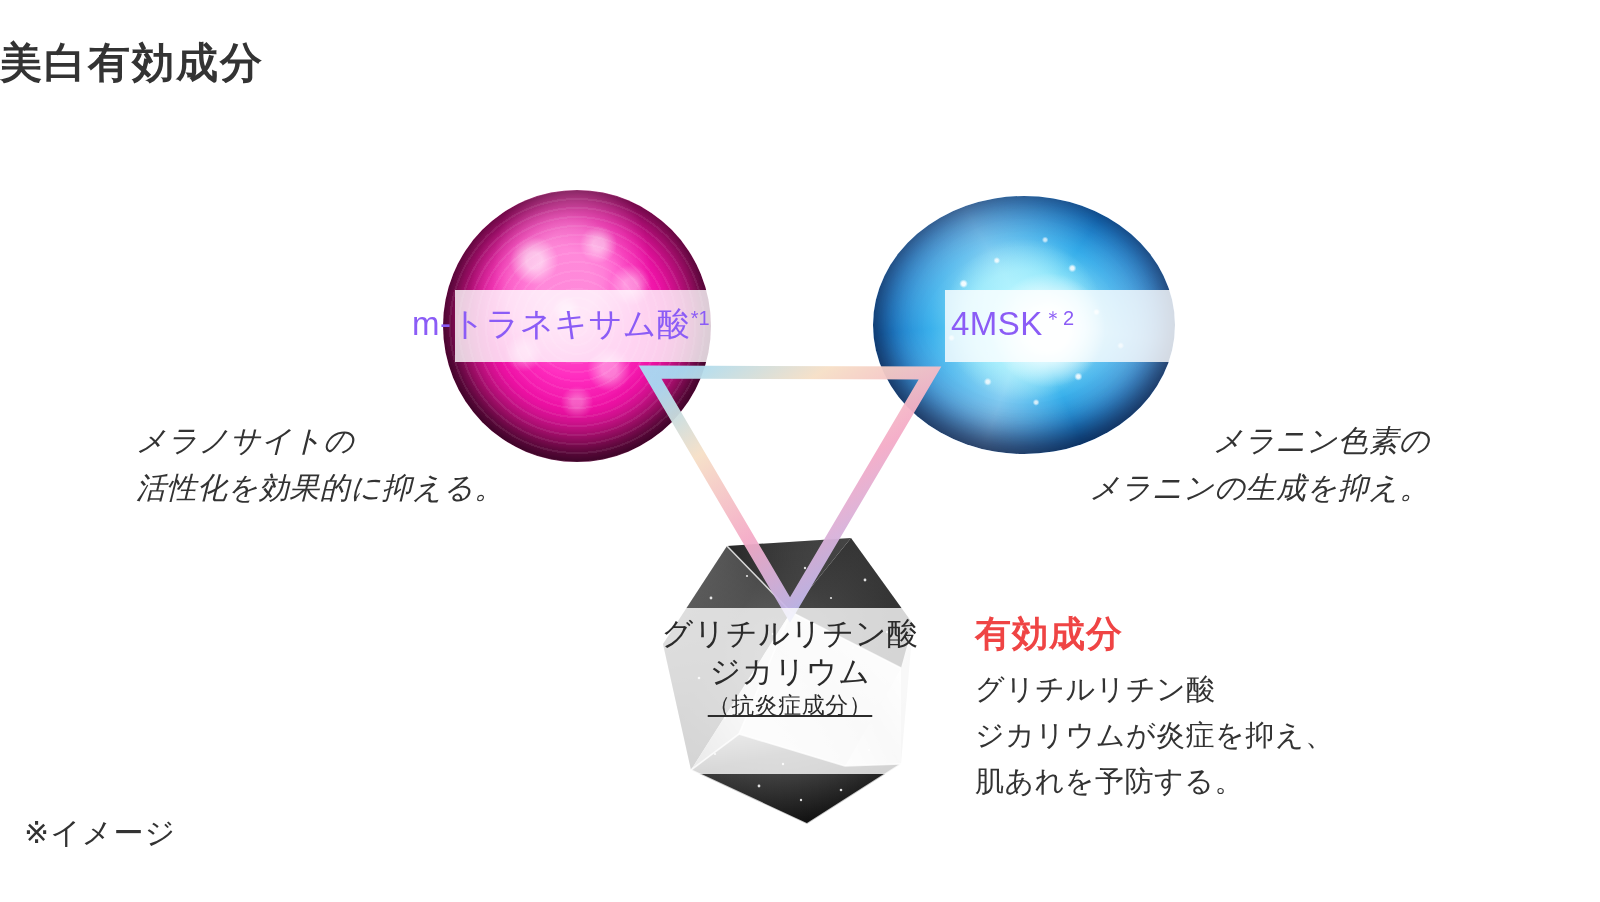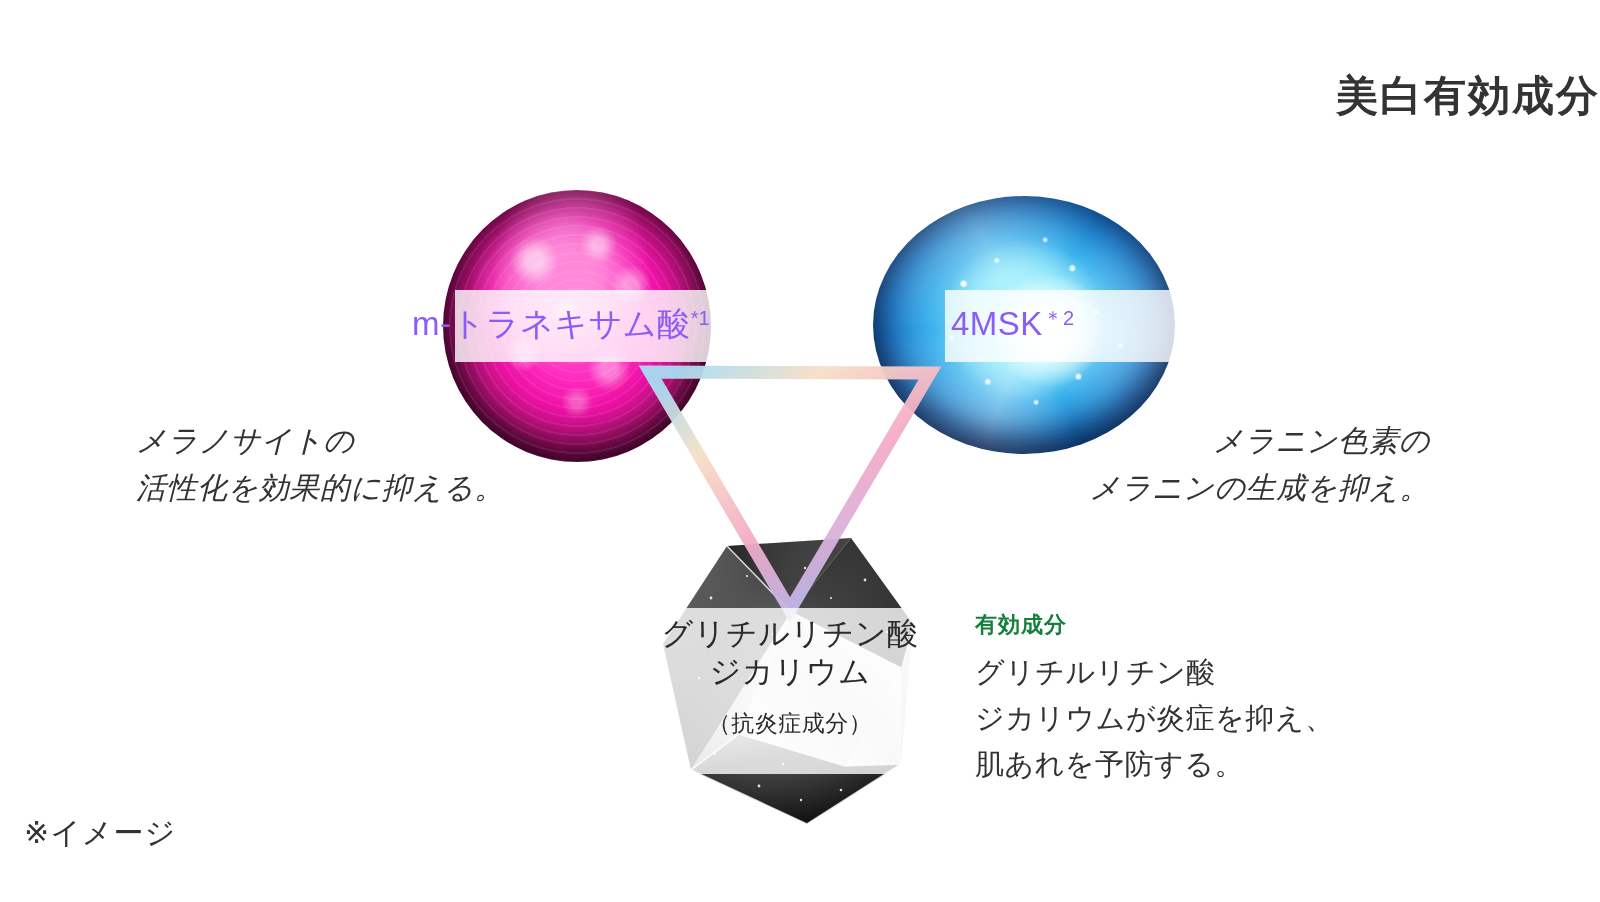--- a/index.html
+++ b/index.html
@@ -18,27 +18,26 @@
     background: #ffffff;
     overflow: hidden;
   }
 
   
   .main-title {
     position: absolute;
     left: 0;
     top: 38px;
     width: 1600px;
-    text-align: right;
+    text-align: left;
     font-size: 42px;
     font-weight: bold;
     letter-spacing: 2px;
     color: #333333;
     line-height: 1.2;
-    margin-top: 33px;
   }
   .sub-title {
     position: absolute;
     left: 0;
     top: 108px;
     width: 1600px;
     text-align: center;
     font-size: 34px;
     font-weight: normal;
     letter-spacing: 1px;
@@ -162,21 +161,21 @@
     position: absolute;
     left: 620px;
     top: 615px;
     width: 340px;
     text-align: center;
     color: #2b2b2b;
     line-height: 1.22;
   }
   .gem-label .l1,
   .gem-label .l2 { font-size: 31px; display: block; letter-spacing: .5px; }
-  .gem-label .l3 { font-size: 23px; display: block; margin-top: 18px; letter-spacing: .5px; }
+  .gem-label .l3 { font-size: 23px; display: block; margin-top: 0; letter-spacing: .5px; text-decoration: underline; }
 
   
   .side-text {
     position: absolute;
     font-size: 30px;
     line-height: 1.55;
     color: #333333;
     letter-spacing: .5px;
     white-space: nowrap;
     font-style: italic;
@@ -185,23 +184,23 @@
   .side-right { right: 170px; top: 418px; text-align: right; }
   .side-text span { display: block; }
 
   
   .br-block {
     position: absolute;
     left: 975px;
     top: 612px;
   }
   .br-heading {
-    font-size: 22px;
+    font-size: 36px;
     font-weight: bold;
-    color: #15803d;
+    color: #ef4444;
     letter-spacing: 1px;
     line-height: 1.2;
     margin-bottom: 12px;
   }
   .br-body {
     font-size: 29px;
     line-height: 1.58;
     color: #333333;
     letter-spacing: .5px;
   }

